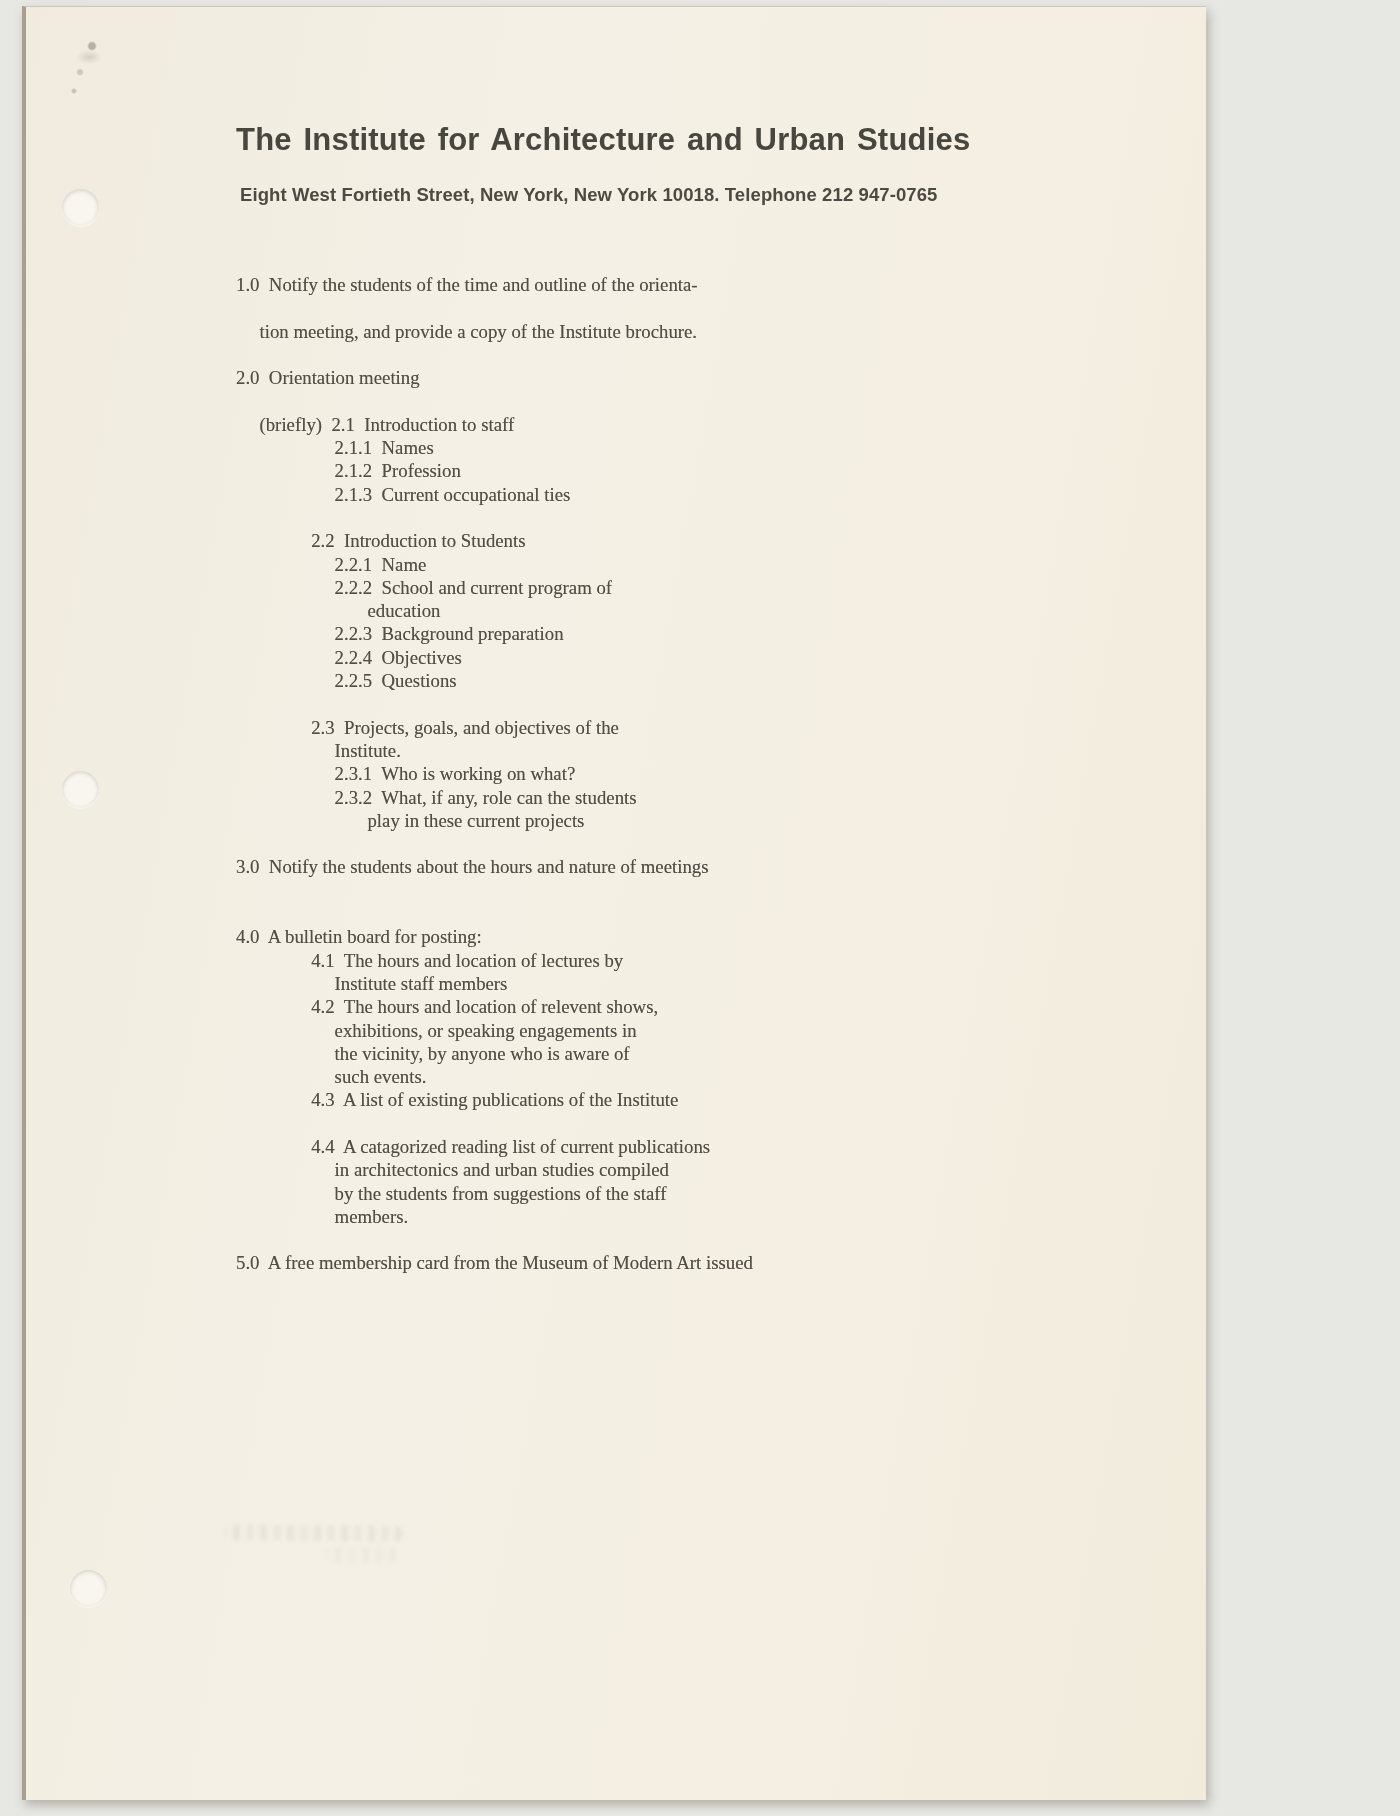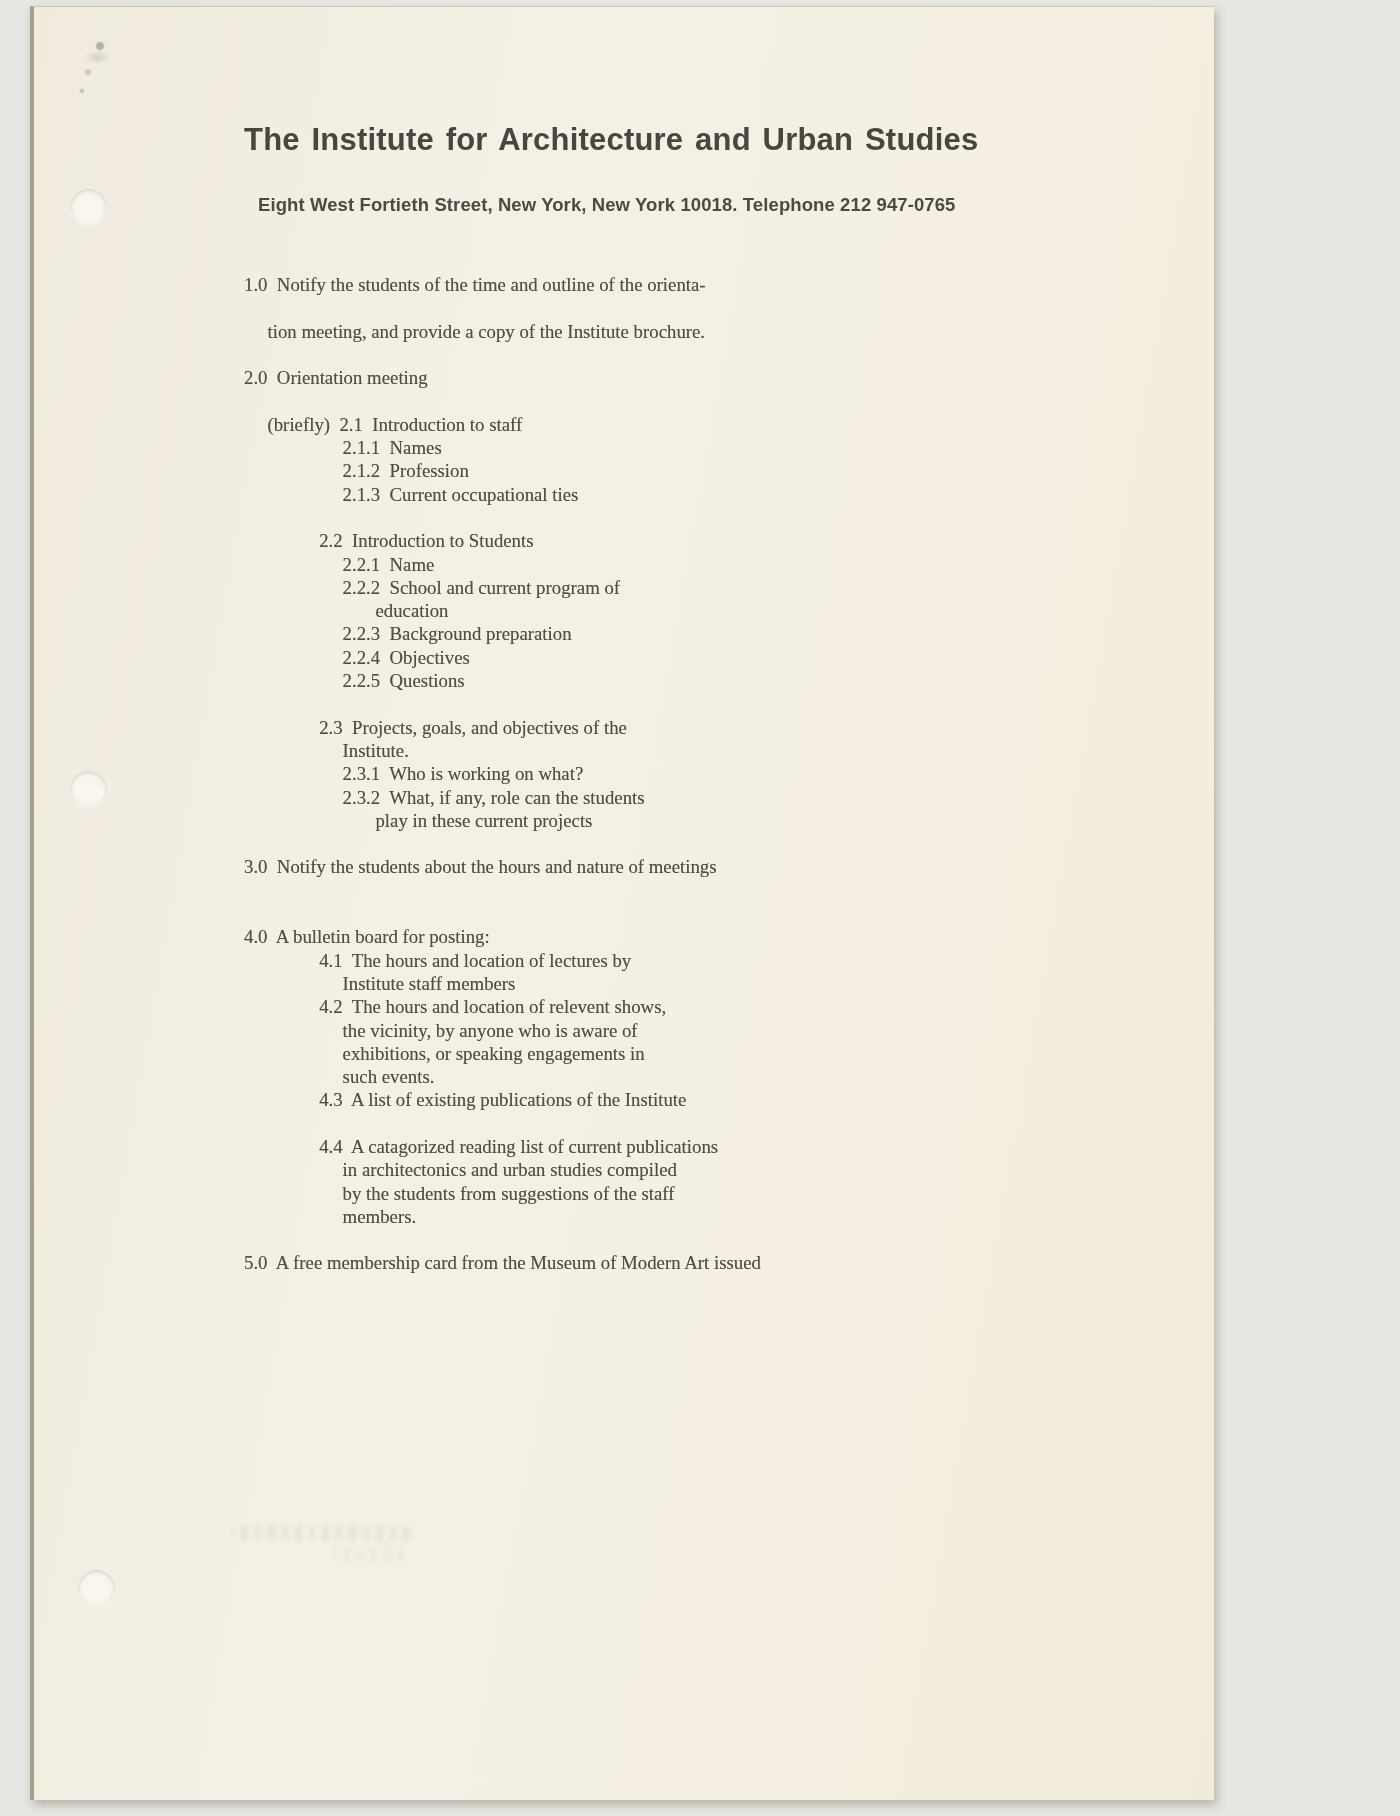--- a/index.html
+++ b/index.html
@@ -10,21 +10,21 @@
     width: 1400px;
     height: 1816px;
     position: relative;
     background: #e7e8e3;
     overflow: hidden;
     font-family: "Liberation Sans", sans-serif;
   }
   
   .paper {
     position: absolute;
-    left: 30px;
+    left: 22px;
     top: 6px;
     width: 1184px;
     height: 1794px;
     background: linear-gradient(100deg, #f0ebde 0%, #f5f0e5 35%, #f4efe2 70%, #f1ebdc 100%);
     border-left: 4px solid #a89f8d;
     border-top: 1px solid #cfc8b6;
     box-shadow: 3px 5px 10px rgba(80, 76, 62, 0.35);
     box-sizing: border-box;
     padding-left: 8px;
   }
@@ -64,21 +64,21 @@
     font-size: 31px;
     font-weight: 700;
     letter-spacing: 0.2px;
     word-spacing: 3px;
     color: #47463f;
   }
   .lh-address {
     position: absolute;
     left: 214px;
     top: 177px;
-    margin: 10px;
+    margin: 0;
     font-family: "Liberation Sans", sans-serif;
     font-size: 18.5px;
     font-weight: 700;
     letter-spacing: 0.1px;
     color: #4b4a43;
   }
   
   .doc {
     position: absolute;
     left: 210px;
@@ -158,22 +158,22 @@
       <div class="doc-line">                     2.3.2  What, if any, role can the students</div>
       <div class="doc-line">                            play in these current projects</div>
       <div class="doc-line">&nbsp;</div>
       <div class="doc-line">3.0  Notify the students about the hours and nature of meetings</div>
       <div class="doc-line">&nbsp;</div>
       <div class="doc-line">&nbsp;</div>
       <div class="doc-line">4.0  A bulletin board for posting:</div>
       <div class="doc-line">                4.1  The hours and location of lectures by</div>
       <div class="doc-line">                     Institute staff members</div>
       <div class="doc-line">                4.2  The hours and location of relevent shows,</div>
+      <div class="doc-line">                     exhibitions, or speaking engagements in</div>
       <div class="doc-line">                     the vicinity, by anyone who is aware of</div>
-      <div class="doc-line">                     exhibitions, or speaking engagements in</div>
       <div class="doc-line">                     such events.</div>
       <div class="doc-line">                4.3  A list of existing publications of the Institute</div>
       <div class="doc-line">&nbsp;</div>
       <div class="doc-line">                4.4  A catagorized reading list of current publications</div>
       <div class="doc-line">                     in architectonics and urban studies compiled</div>
       <div class="doc-line">                     by the students from suggestions of the staff</div>
       <div class="doc-line">                     members.</div>
       <div class="doc-line">&nbsp;</div>
       <div class="doc-line">5.0  A free membership card from the Museum of Modern Art issued</div>
       <div class="doc-line">&nbsp;</div>

